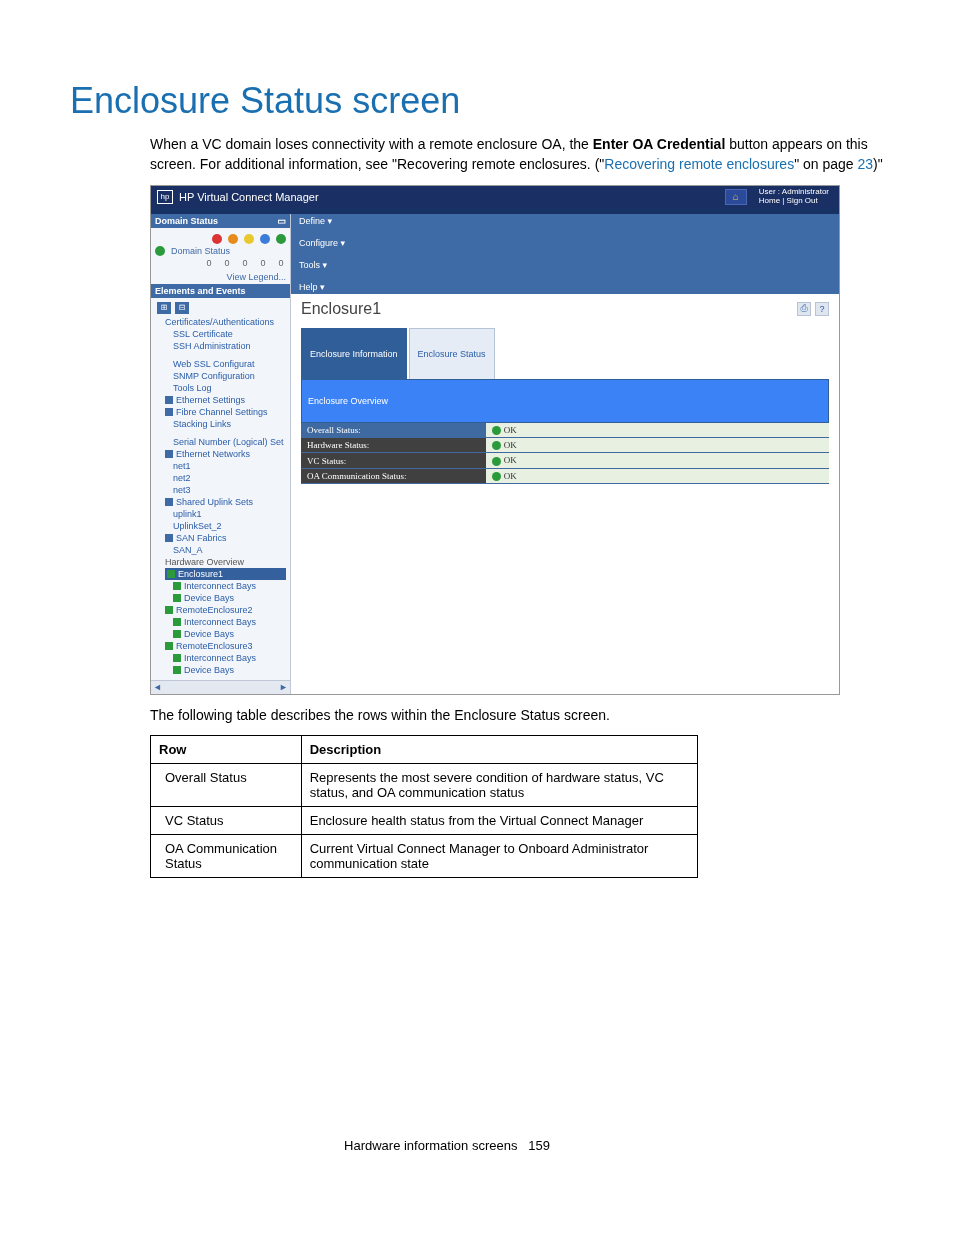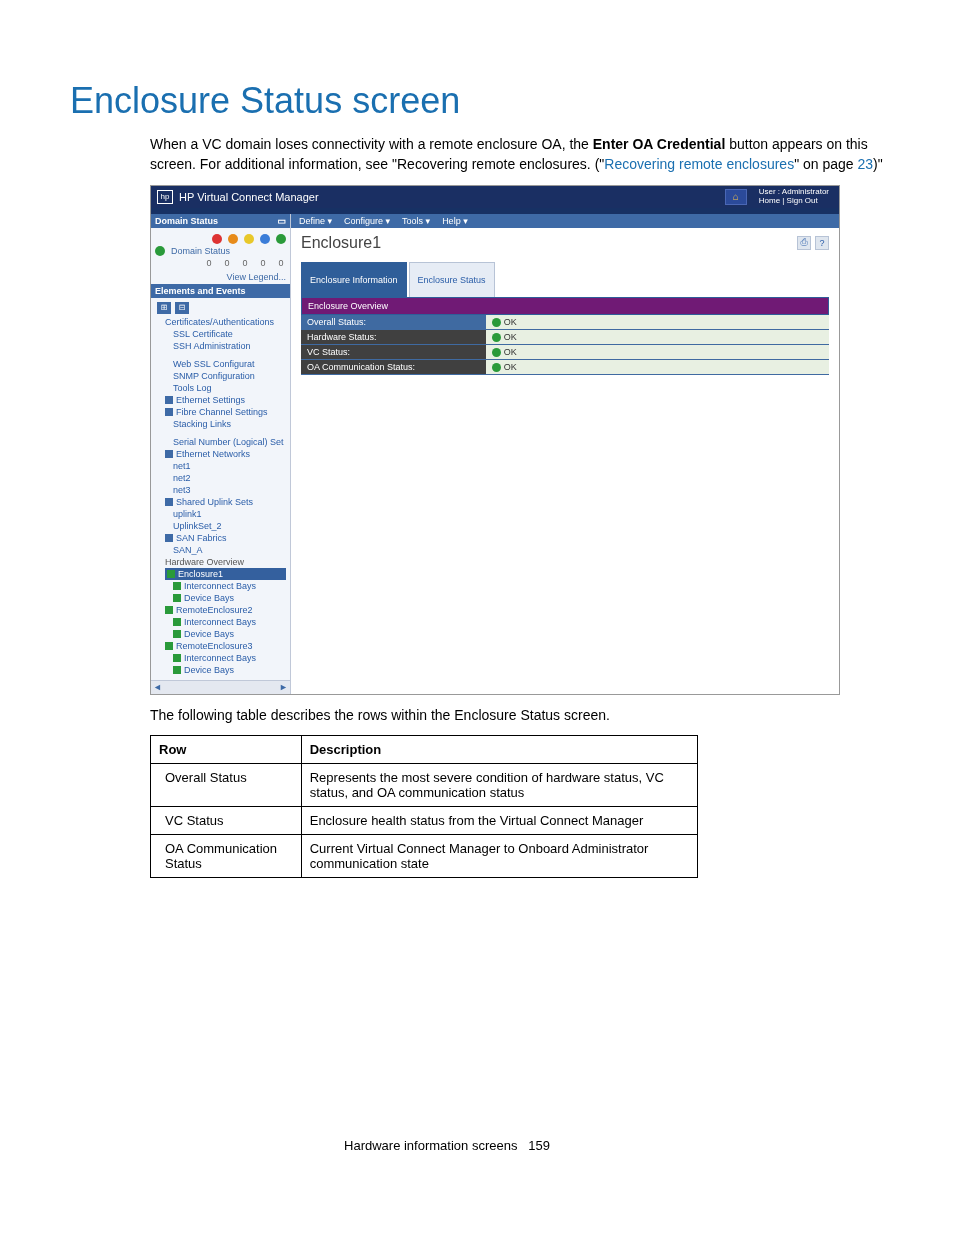--- a/index.html
+++ b/index.html
@@ -145,35 +145,35 @@
   }
   .enc-title .icons { display: flex; gap: 4px; }
   .enc-title .iconbox {
     width: 14px; height: 14px; background: #dfe6ef;
     border: 1px solid #b7c3d6; font-size: 9px;
     display: inline-flex; align-items: center; justify-content: center;
     color: #2a5da8;
   }
   .tabs { display: flex; gap: 2px; font-size: 9px; }
   .tab {
-    padding: 12px 8px;
+    padding: 20px 8px;
     background: #e6ecf5;
     border: 1px solid #b7c3d6;
     border-bottom: none;
     color: #2a5da8;
   }
   .tab.active {
     background: #2f5e99; color: #fff; border-color: #2f5e99;
   }
   .overview-hdr {
-    background: #701a75; color: #fff; padding: 3px 6px; font-size: 9px;
+    background: #3b82f6; color: #fff; padding: 16px 6px; font-size: 9px;
     border: 1px solid #2f5e99;
   }
   .ov-table {
-    width: 100%; border-collapse: collapse; font-size: 9px;
+    width: 100%; border-collapse: collapse; font-size: 9px; font-family: Liberation Serif, serif;
   }
   .ov-table td {
     padding: 2px 6px; color: #fff;
     background: #404040;
     border-bottom: 1px solid #3f6aa1;
   }
   .ov-table td.val { background: #e8f0e2; color: #333; width: 65%; }
   .ok-dot {
     display: inline-block; width: 9px; height: 9px; border-radius: 50%;
     background: #2a9a3a; margin-right: 3px; vertical-align: middle;
@@ -317,21 +317,21 @@
             </ul>
           </ul>
         </div>
         <div class="hscroll">
           <span class="arrow">◄</span>
           <span class="arrow">►</span>
         </div>
       </div>
 
       <div class="main">
-        <div class="menubar" style="margin:-6px -10px 6px -10px;">
+        <div class="menubar" style="margin:-6px -10px 6px -10px;flex-direction:column;">
           <span>Define ▾</span>
           <span>Configure ▾</span>
           <span>Tools ▾</span>
           <span>Help ▾</span>
         </div>
 
         <div class="enc-title">
           <span>Enclosure1</span>
           <span class="icons">
             <span class="iconbox">⎙</span>

